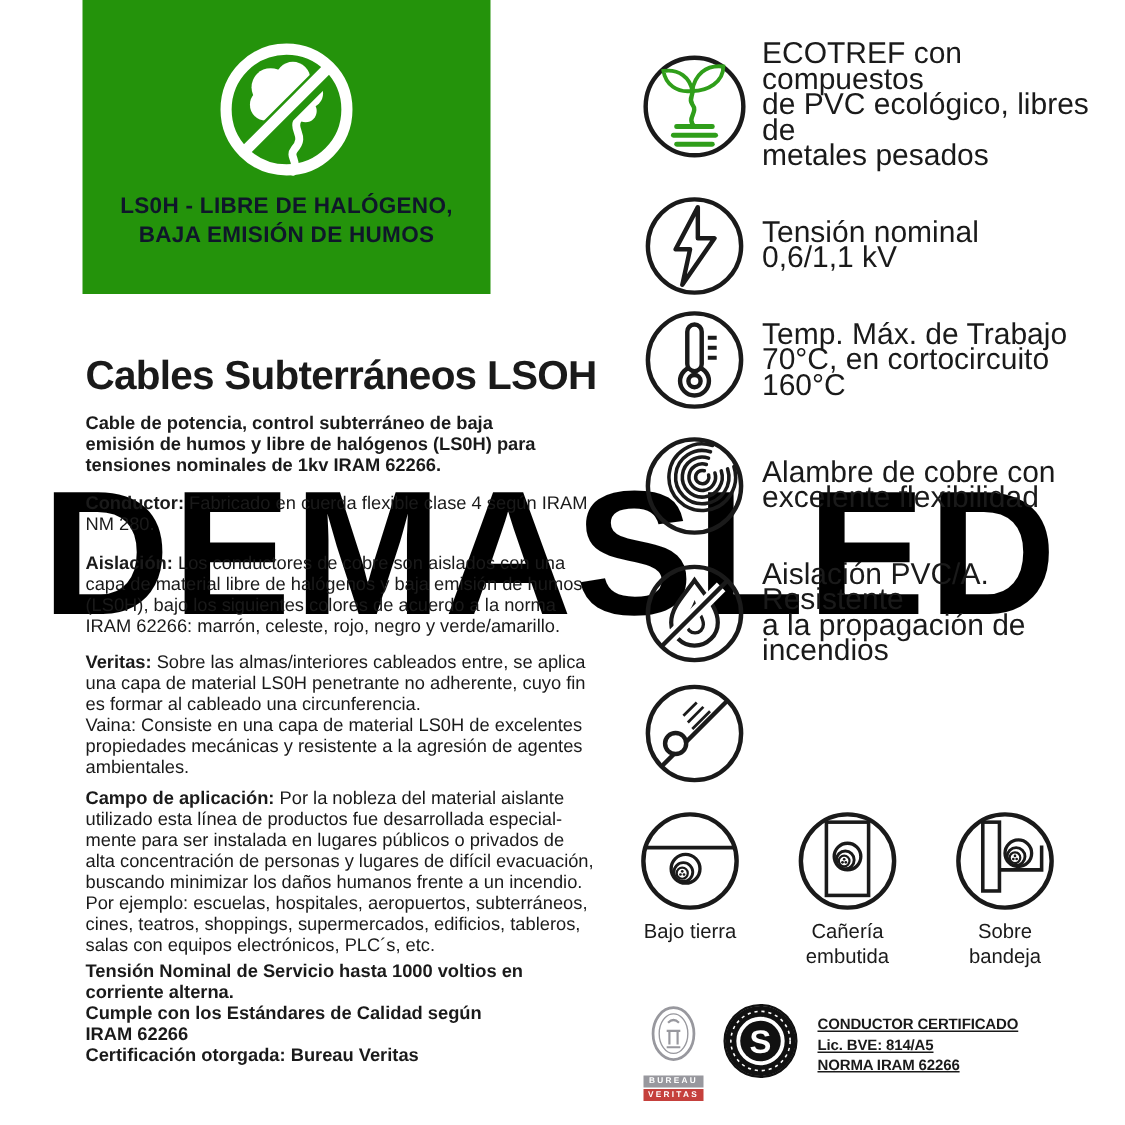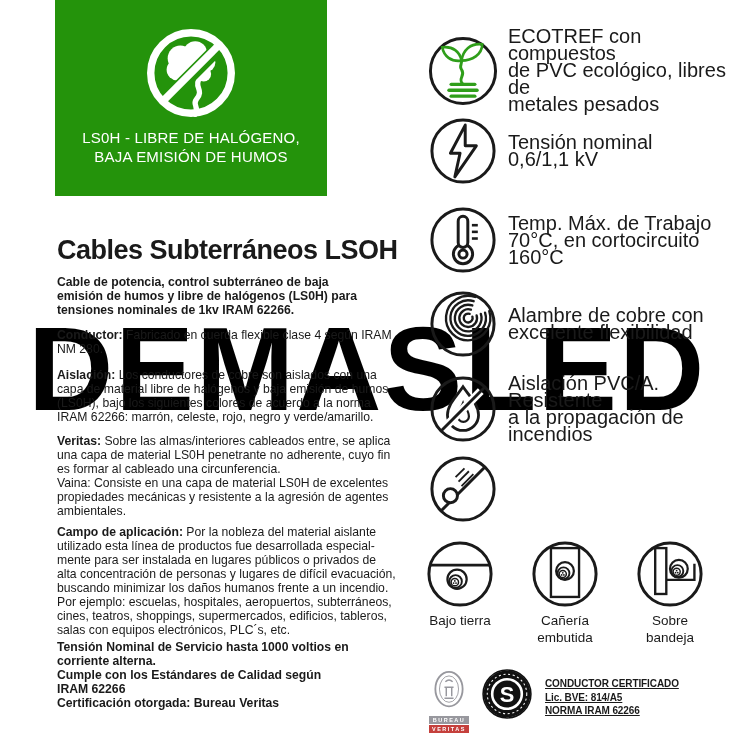--- a/index.html
+++ b/index.html
@@ -4,22 +4,22 @@
 <style>
   html,body{margin:0;padding:0;background:#fff;}
   body{width:750px;height:750px;position:relative;overflow:hidden;
        font-family:"Liberation Sans",sans-serif;color:#1a1a1a;}
   
   #watermark{position:absolute;top:310px;left:28px;font-size:118px;font-weight:bold;
              color:#000000;letter-spacing:2px;white-space:nowrap;line-height:118px;}
   
   #badge{position:absolute;left:55px;top:0;width:272px;height:196px;background:#24930b;}
   #badge svg{position:absolute;left:50%;top:20px;margin-left:-53px;width:106px;height:106px;}
-  #badge-text{position:absolute;top:128px;width:100%;text-align:center;color:#ffffff;
-              font-weight:normal;font-size:15px;line-height:19px;white-space:pre-line;letter-spacing:.2px;}
+  #badge-text{position:absolute;top:128px;width:100%;text-align:center;color:#0f172a;
+              font-weight:bold;font-size:15px;line-height:19px;white-space:pre-line;letter-spacing:.2px;}
   
   #title{position:absolute;left:57px;top:216px;font-size:27px;line-height:32px;
          font-weight:bold;letter-spacing:-0.5px;white-space:nowrap;}
   .para{position:absolute;left:57px;width:385px;font-size:12.2px;line-height:14px;}
   .para b{font-weight:bold;text-align:center;}
   .pre{white-space:pre-line;}
   .bold-all{font-weight:bold;}
   
   .feature{position:absolute;left:426px;display:flex;align-items:center;}
   .feature svg{width:74px;height:74px;flex:0 0 74px;}
@@ -104,21 +104,21 @@
     </g>
     <path d="M50,68 C42,60 54,56 48,48 C44,42 50,40 48,34" stroke="#2f9e1a" fill="none" stroke-width="4"></path>
     <path d="M48,36 C34,38 24,30 22,18 C36,16 46,24 48,36 Z" stroke="#2f9e1a" fill="none" stroke-width="3.5"></path>
     <path d="M48,36 C50,22 60,12 76,14 C76,28 62,36 48,36 Z" stroke="#2f9e1a" fill="none" stroke-width="3.5"></path>
   </svg>
   <div class="ftext">ECOTREF con compuestos
 de PVC ecológico, libres de
 metales pesados</div>
 </div>
 
-<div class="feature" style="top:114px">
+<div class="feature" style="top:127px">
   <svg viewBox="0 0 100 100">
     <circle class="ico" cx="50" cy="50" r="42"></circle>
     <path class="ico" d="M53,15 L33,53 H46 L39,85 L68,43 H53 Z" stroke-linejoin="round"></path>
   </svg>
   <div class="ftext">Tensión nominal
 0,6/1,1 kV</div>
 </div>
 
 <div class="feature" style="top:203px">
   <svg viewBox="0 0 100 100">

